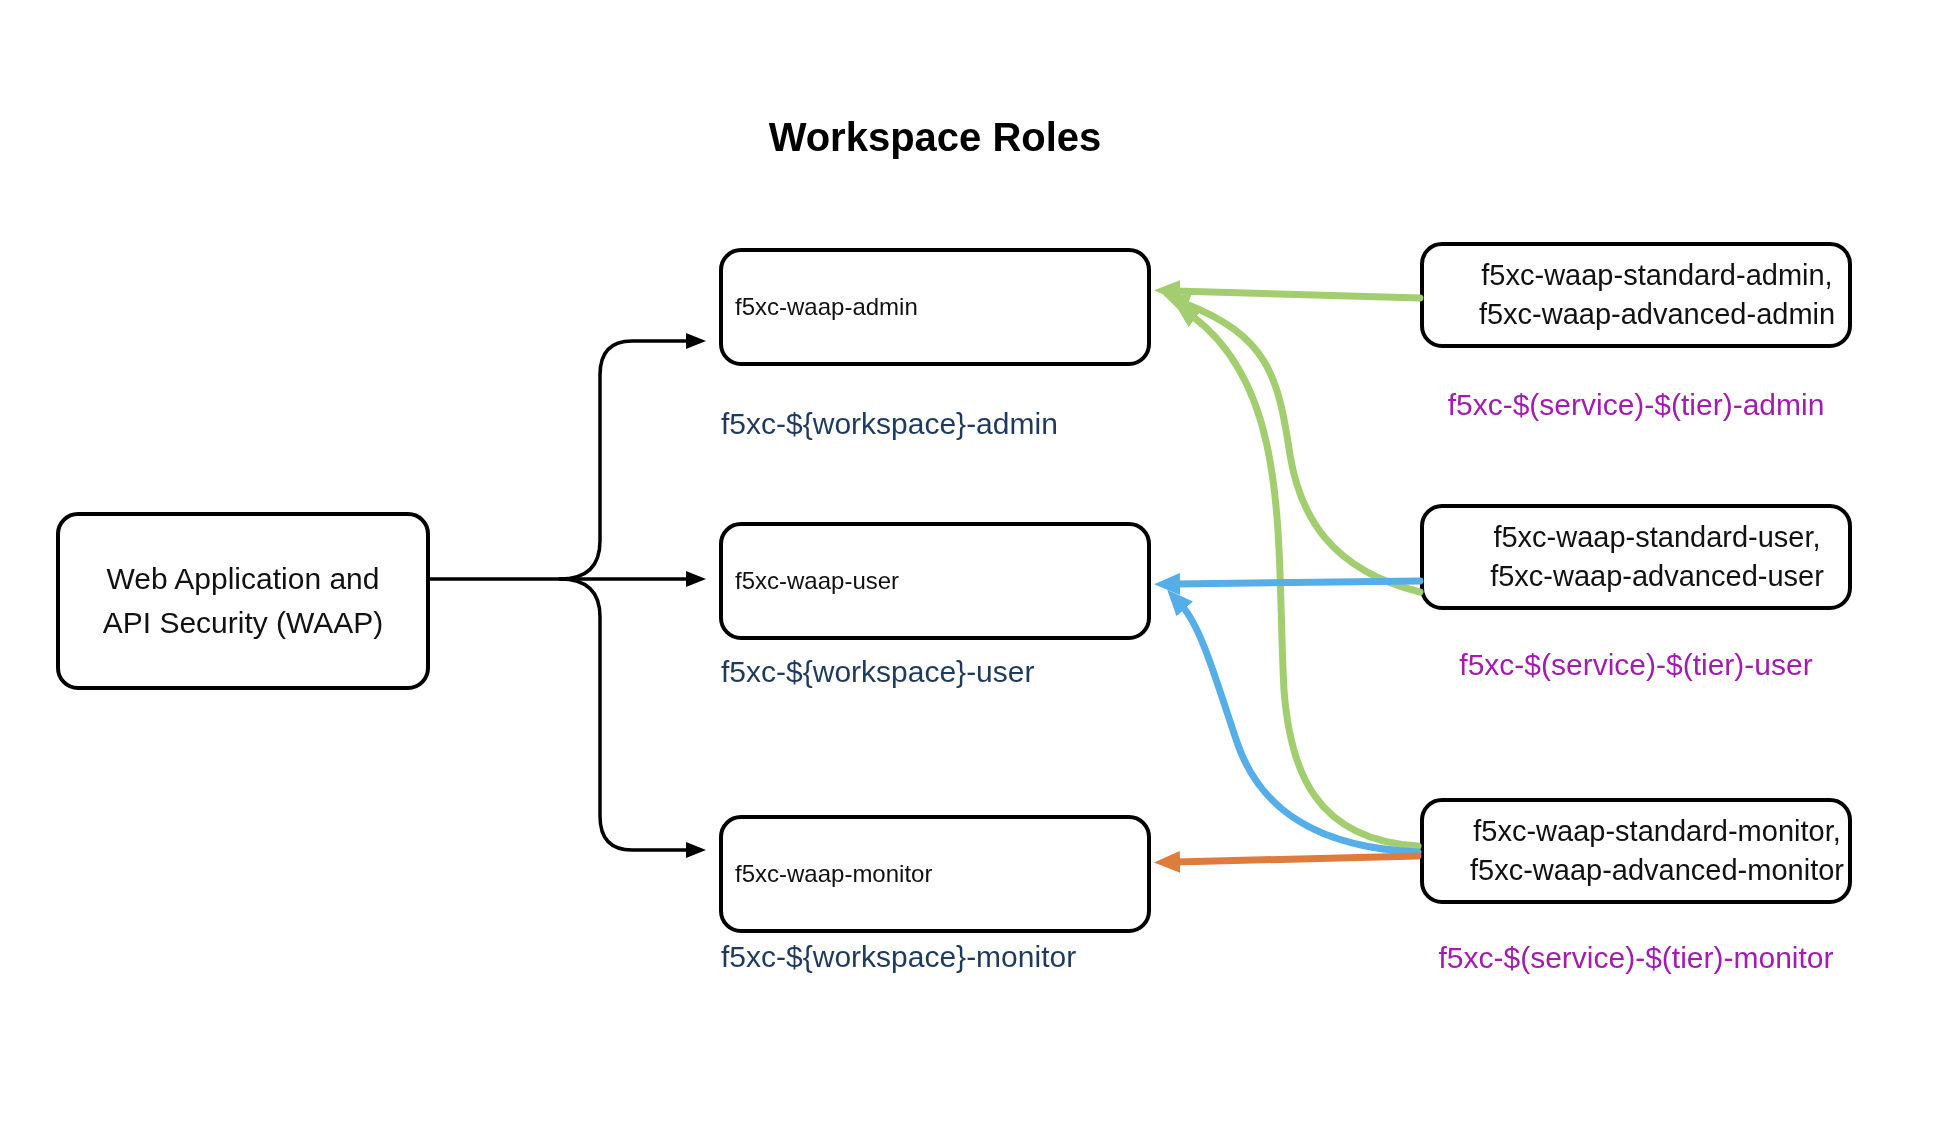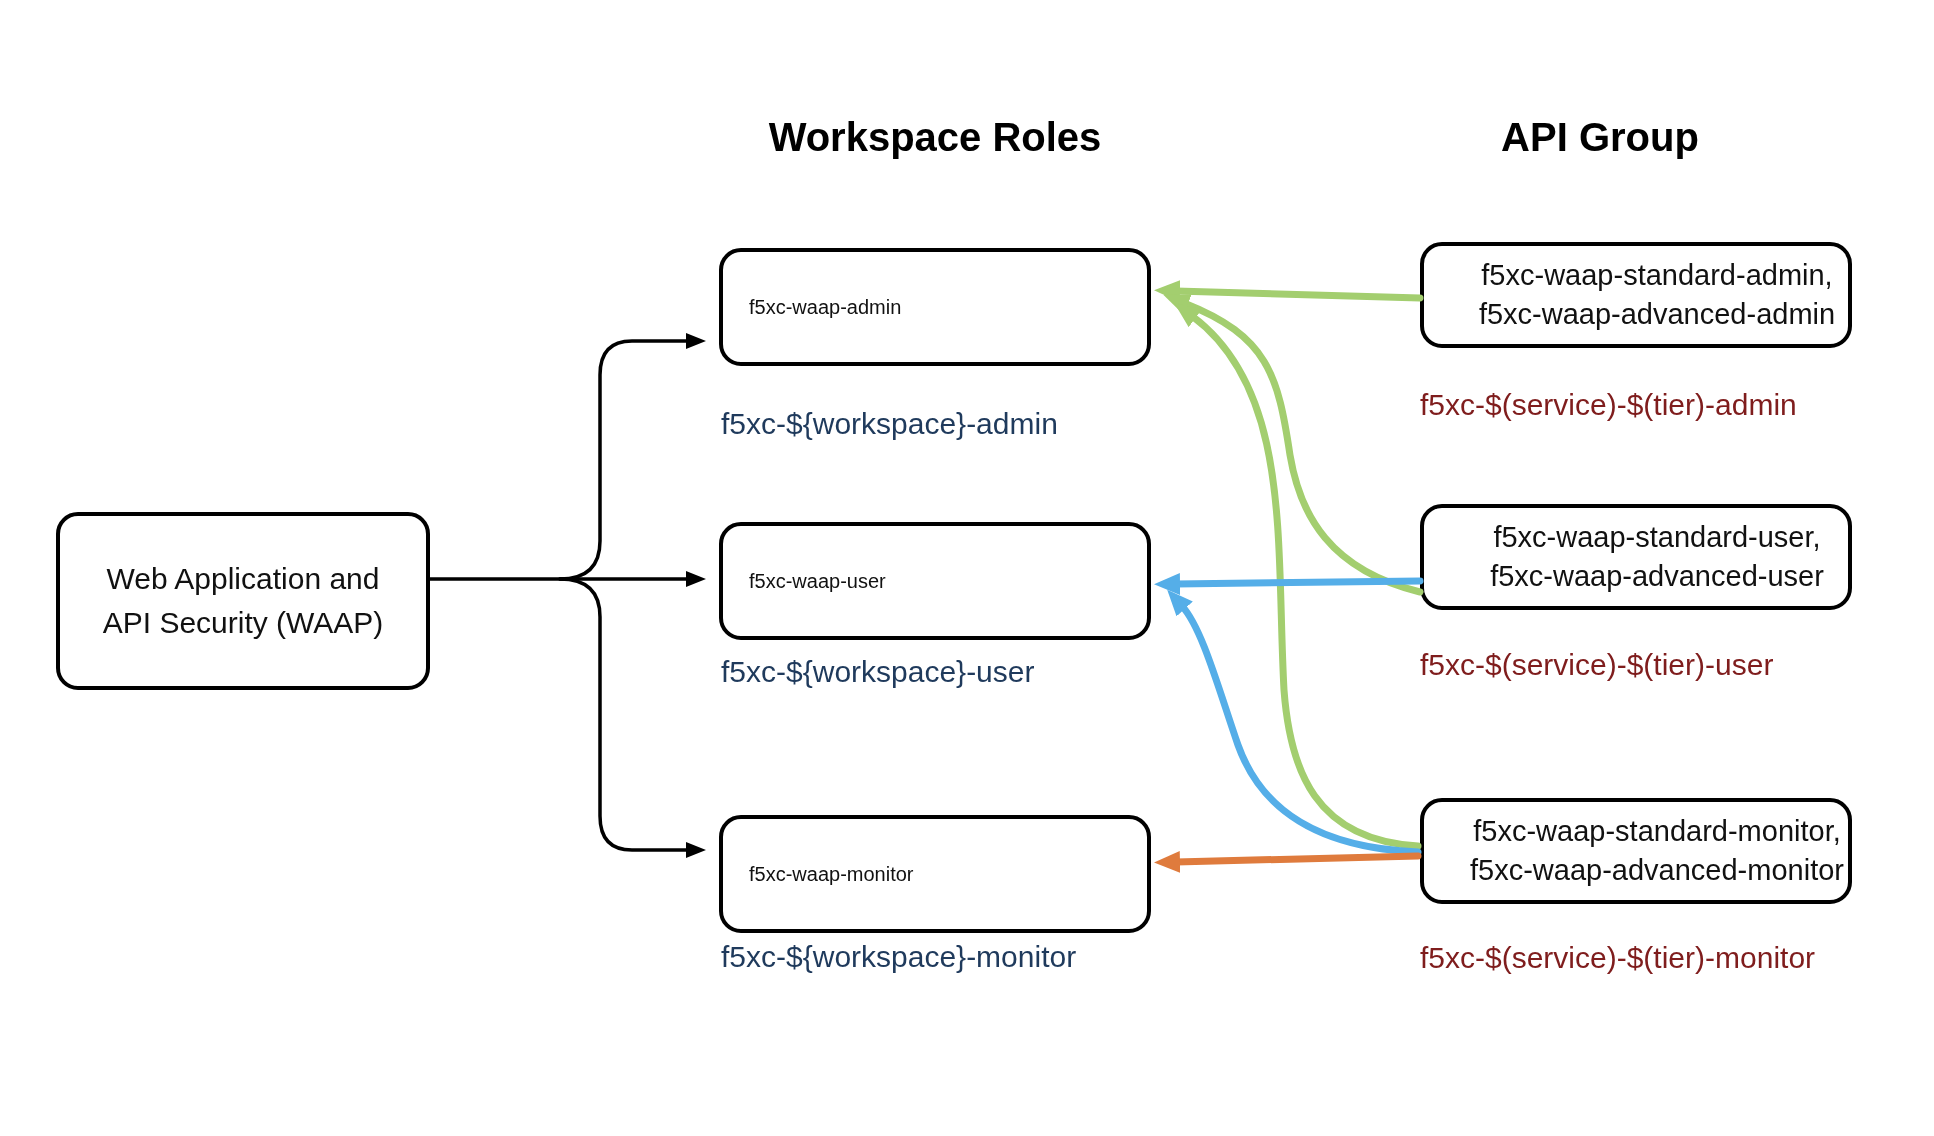--- a/index.html
+++ b/index.html
@@ -10,51 +10,50 @@
   .hdr{
     position:absolute;font-size:40px;font-weight:bold;color:#000;
     text-align:center;white-space:nowrap;
   }
   .box{
     position:absolute;background:#fff;border:4px solid var(--color-border,#000);
     border-radius:22px;box-sizing:border-box;display:flex;
   }
   .role-box{
     left:719px;width:432px;height:118px;align-items:center;
-    padding-left:26px;font-size:20px;
+    padding-left:12px;font-size:24px;
   }
   .api-box{
     left:1420px;width:432px;height:106px;flex-direction:column;
     justify-content:center;text-align:center;font-size:29px;line-height:39px;padding-left:42px;
   }
   .waap-box{
     left:56px;top:512px;width:374px;height:178px;flex-direction:column;
     justify-content:center;text-align:center;font-size:30px;line-height:44px;
   }
   .cap{position:absolute;font-size:30px;white-space:nowrap;}
   .role-cap{left:721px;color:var(--color-caption,#1F3A5C);}
-  .api-cap{left:1420px;width:432px;text-align:left;color:#7f1d1d;}
+  .api-cap{left:1420px;width:432px;text-align:center;color:#a21caf;}
   .arrows{position:absolute;left:0;top:0;pointer-events:none;}
   .arrow{fill:none;stroke-linecap:round;}
   .arrow.black{stroke:var(--color-arrow_black,#000);stroke-width:3.5px;}
   .arrow.green{stroke:var(--color-arrow_green,#A3CE6F);stroke-width:7px;}
   .arrow.blue{stroke:var(--color-arrow_blue,#55AEE8);stroke-width:7px;}
   .arrow.orange{stroke:var(--color-arrow_orange,#DF7B3D);stroke-width:7px;}
   .fill-black{fill:var(--color-arrow_black,#000);}
   .fill-green{fill:var(--color-arrow_green,#A3CE6F);}
   .fill-blue{fill:var(--color-arrow_blue,#55AEE8);}
   .fill-orange{fill:var(--color-arrow_orange,#DF7B3D);}
 </style>
 </head>
 <body>
 
 <div class="canvas">
 
   <div class="hdr" style="left:719px;top:115px;width:432px;">Workspace Roles</div>
-  <div class="hdr" style="left:1384px;top:115px;width:432px;">API Group</div>
 
   <div class="box waap-box">
     <div>Web Application and</div>
     <div>API Security (WAAP)</div>
   </div>
 
   <div class="box role-box" style="top:248px;">
     <span>f5xc-waap-admin</span>
   </div>
   <div class="cap role-cap" style="top:407px;">f5xc-${workspace}-admin</div>

